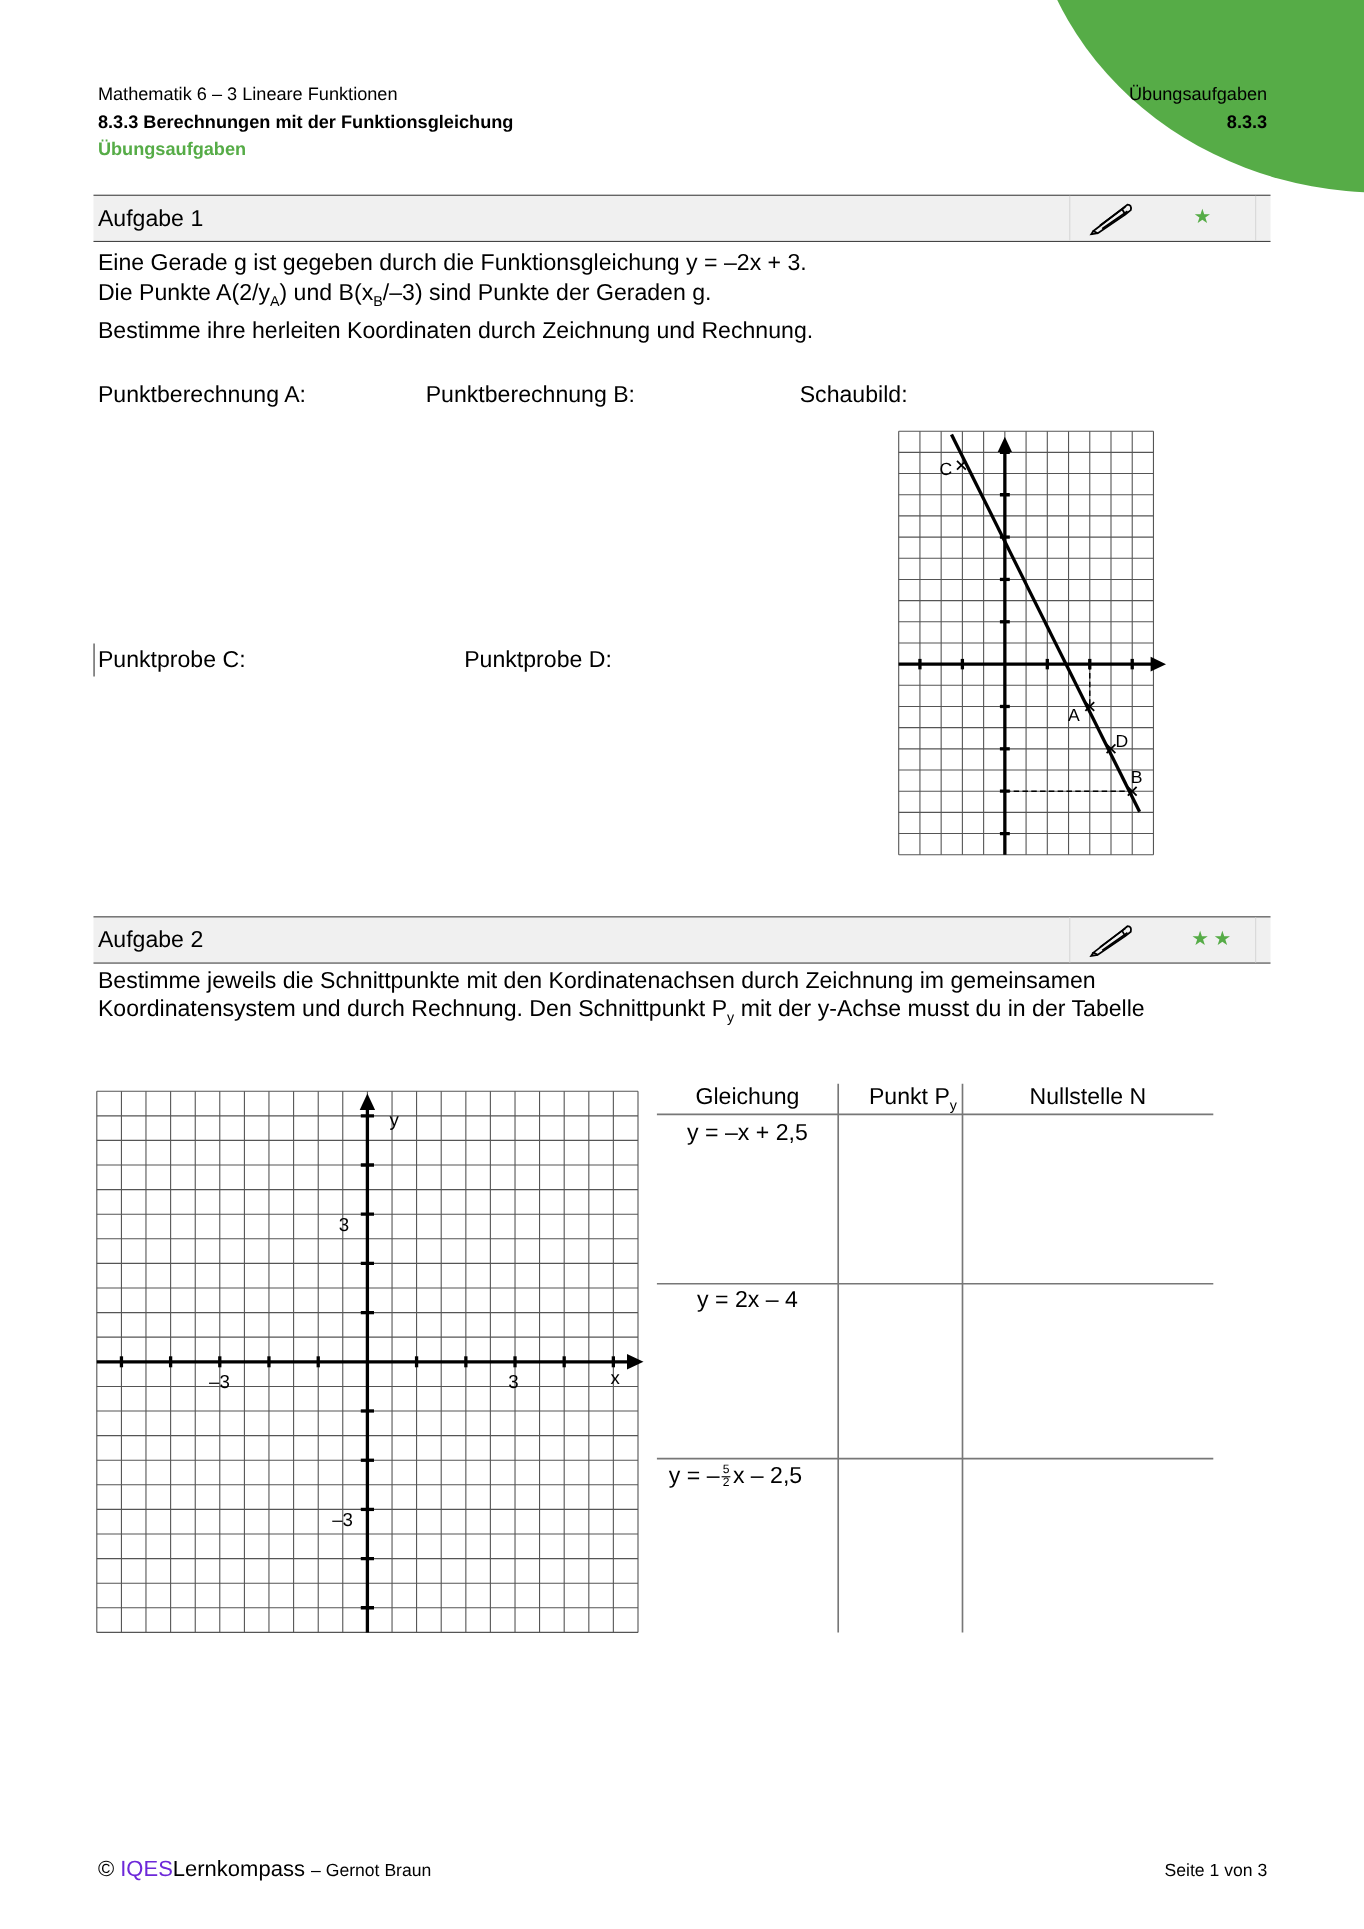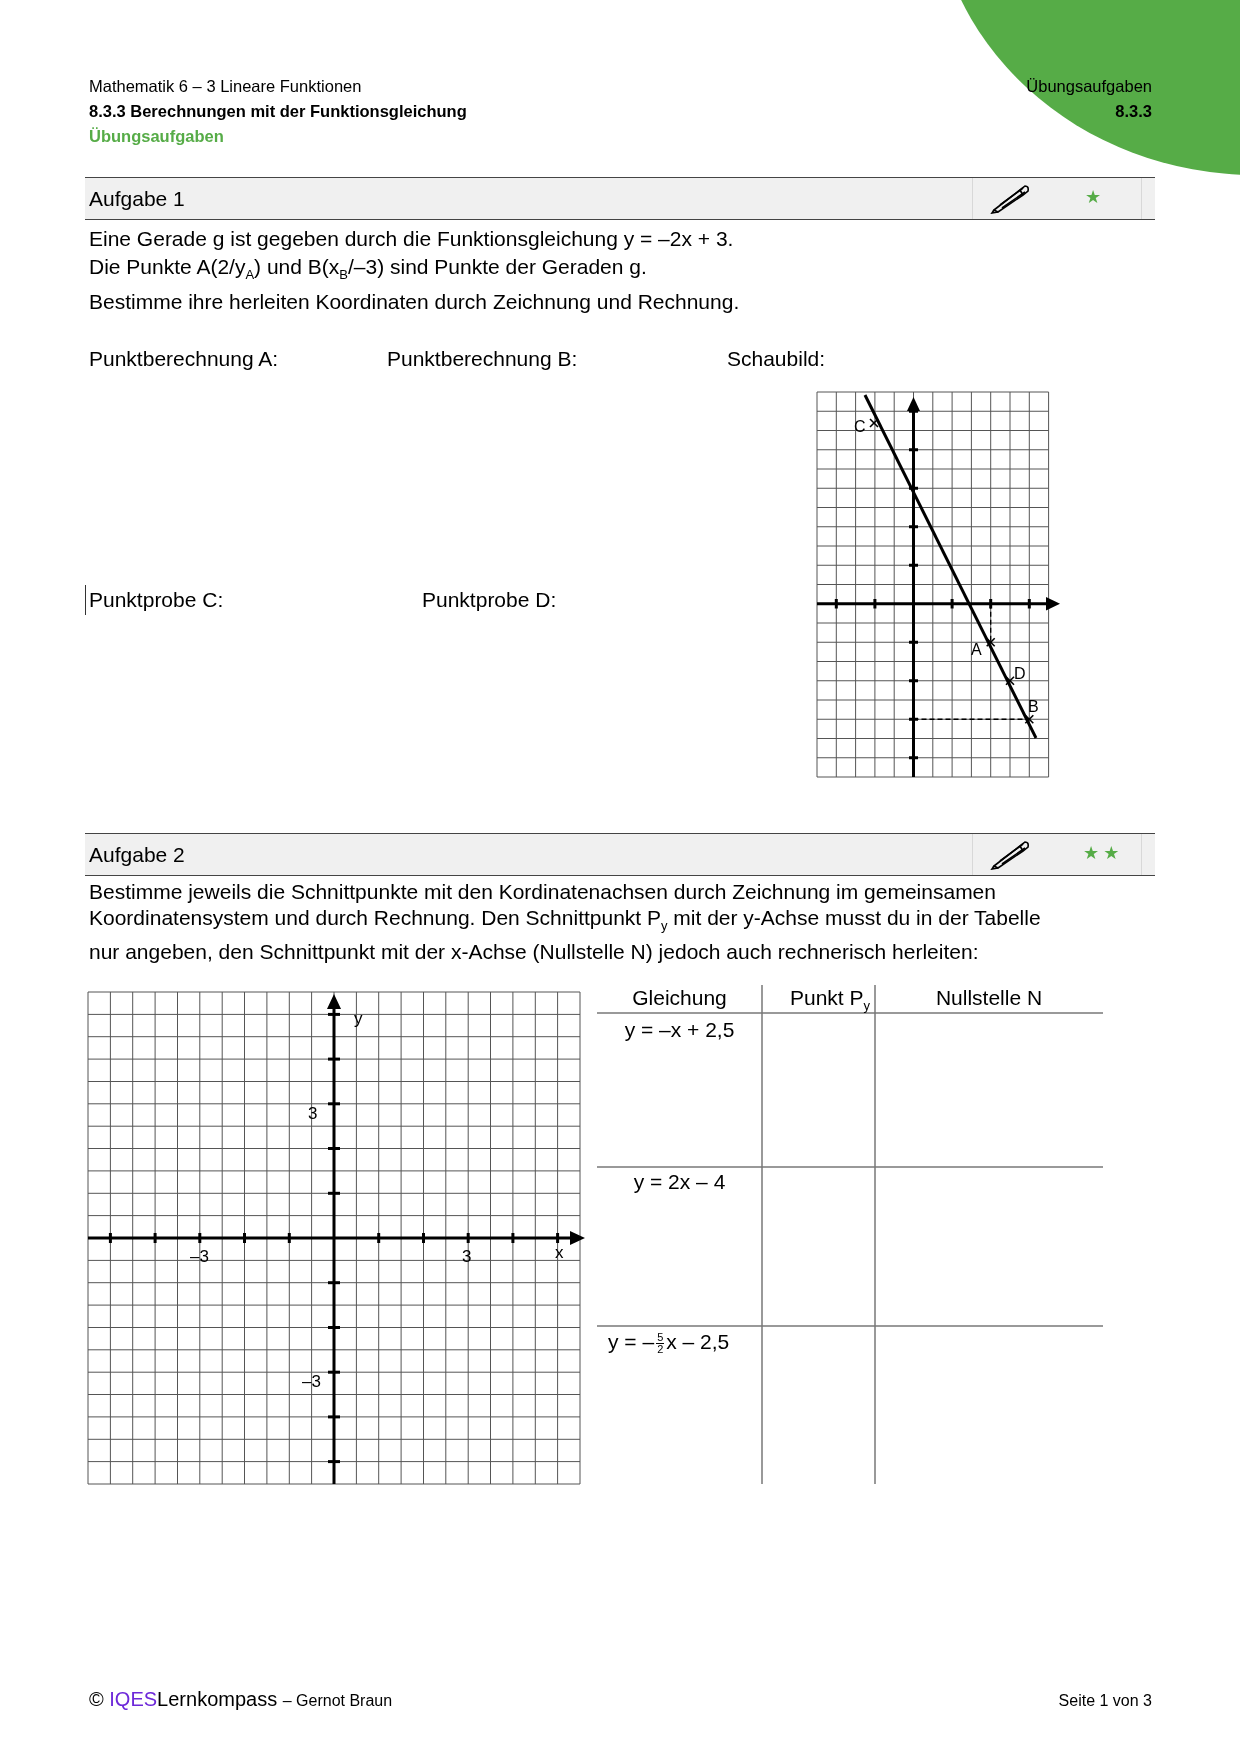--- a/index.html
+++ b/index.html
@@ -165,21 +165,20 @@
       <path d="M10 23 L33 6 M12 26 L35 10"></path>
       <path d="M30 8 L33 13"></path>
     </g>
   </svg>
   <div class="stars" style="left:998px;">★★</div>
 </div>
 
 <div class="abs txt" style="left:89px; top:879px; line-height:26px;">
   <div>Bestimme jeweils die Schnittpunkte mit den Kordinatenachsen durch Zeichnung im gemeinsamen</div>
   <div><span>Koordinatensystem und durch Rechnung. Den Schnittpunkt P</span><sub style="font-size:13px">y</sub><span> mit der y-Achse musst du in der Tabelle</span></div>
-  <div>nur angeben, den Schnittpunkt mit der x-Achse (Nullstelle N) jedoch auch rechnerisch herleiten:</div>
 </div>
 
 <svg class="abs" style="left:80px; top:985px;" width="510" height="510">
   <g stroke="#555" stroke-width="1" id="g2grid">
     <line x1="8" y1="7" x2="8" y2="499"></line>
       <line x1="30.4" y1="7" x2="30.4" y2="499"></line>
       <line x1="52.7" y1="7" x2="52.7" y2="499"></line>
       <line x1="75.1" y1="7" x2="75.1" y2="499"></line>
       <line x1="97.5" y1="7" x2="97.5" y2="499"></line>
       <line x1="119.8" y1="7" x2="119.8" y2="499"></line>

